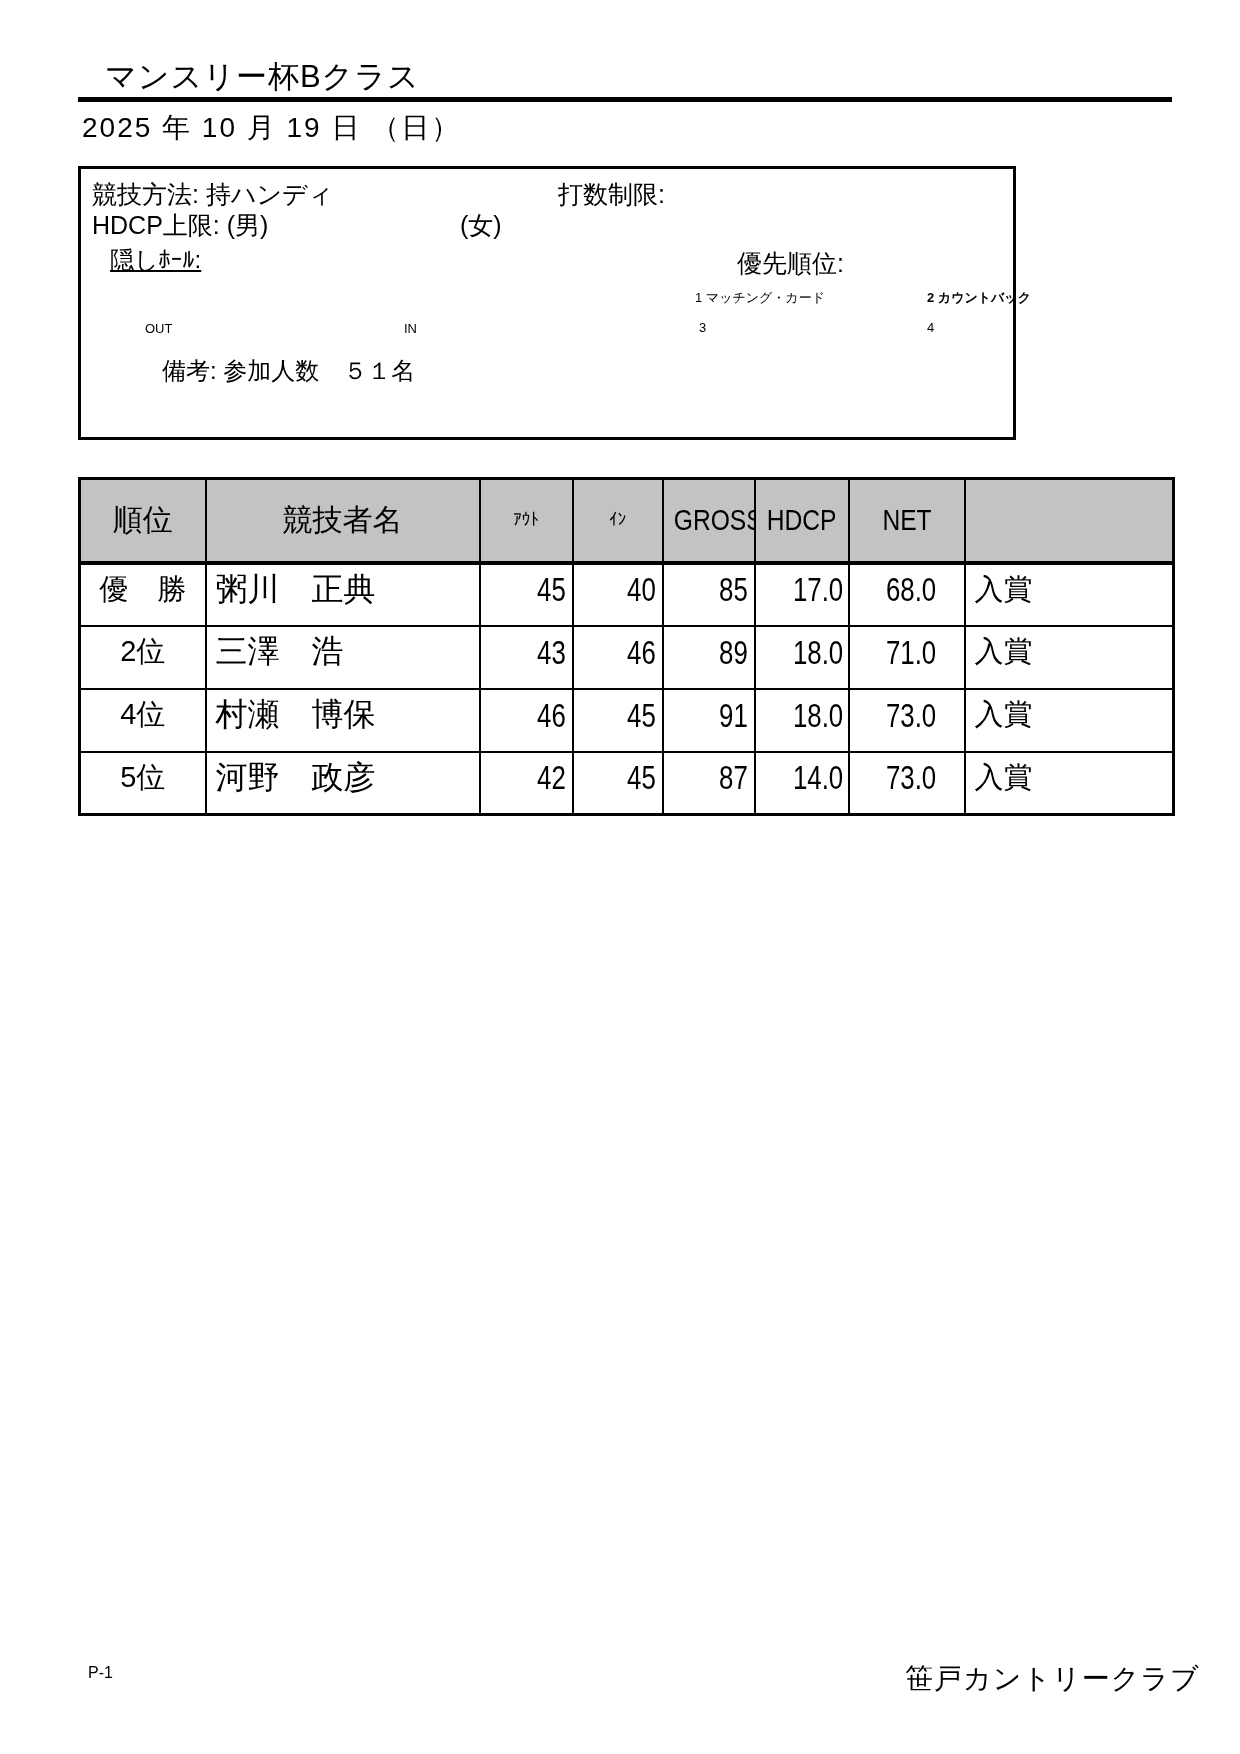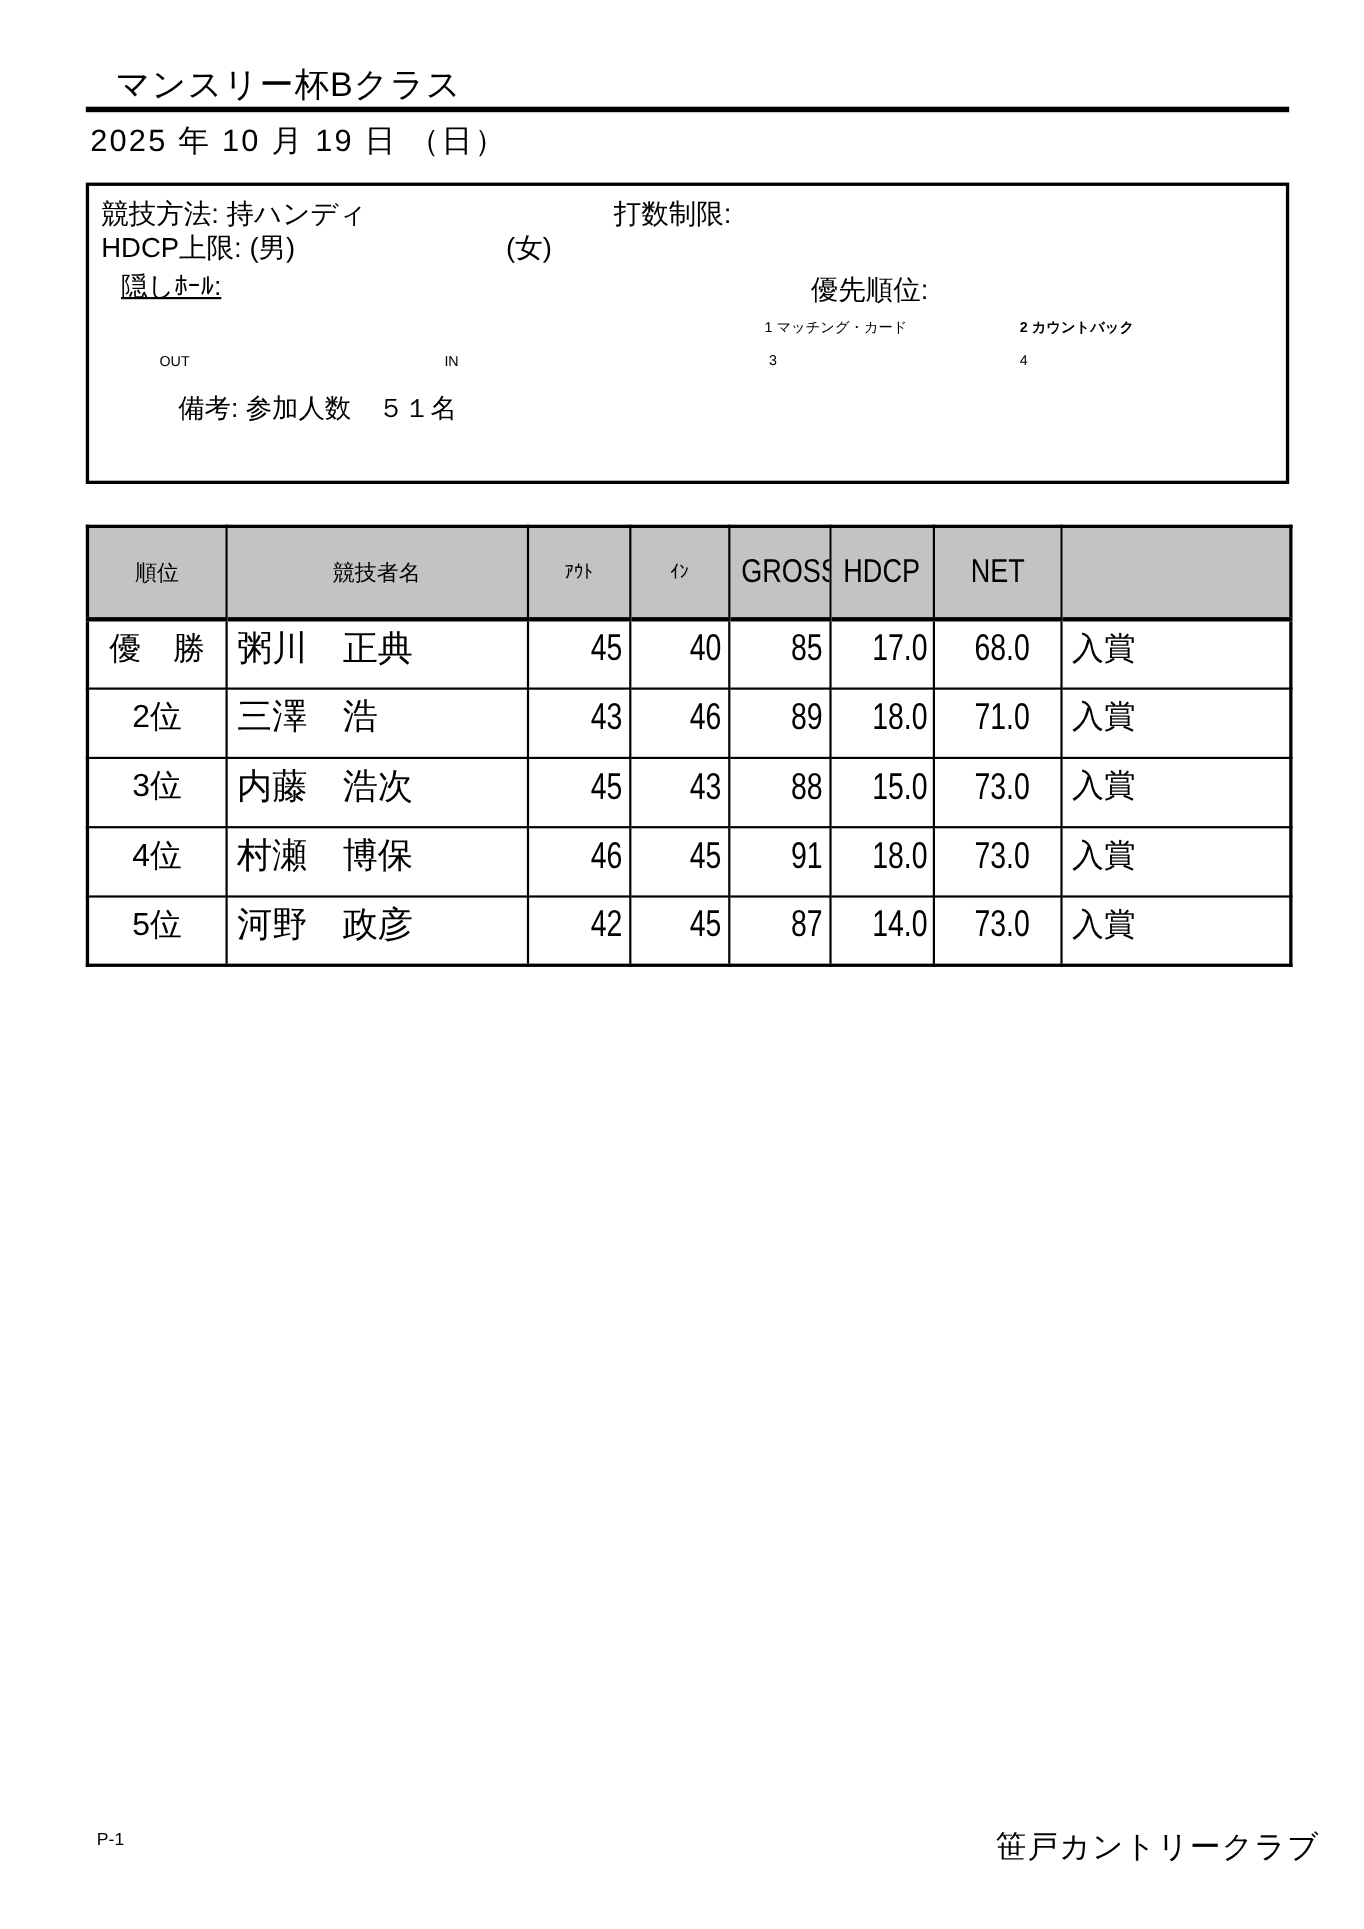--- a/index.html
+++ b/index.html
@@ -15,21 +15,21 @@
   .abs { position: absolute; white-space: nowrap; }
 
   
   #page-title { left: 82px; top: 56px; font-size: 31px; letter-spacing: 1px; margin-left: 23px; }
   #title-rule { left: 78px; top: 97px; width: 1094px; height: 5px; background: #000; }
   #event-date { left: 82px; top: 109px; font-size: 28px; letter-spacing: 2px; }
 
   
   #info-box {
     left: 78px; top: 166px;
-    width: 1094px; height: 274px;
+    width: 938px; height: 274px;
     border: 3px solid #000;
   }
   #info-box .abs { position: absolute; }
   .t-main  { font-size: 25px; }
   .t-mid   { font-size: 24px; }
   .t-small { font-size: 13px; }
 
   
   #results-table-wrap { left: 78px; top: 477px; }
   table {
@@ -45,21 +45,21 @@
     vertical-align: middle;
   }
   thead th {
     background: #c3c3c3;
     border-bottom: 4px solid #000;
     height: 84px;
     font-weight: normal;
     text-align: center;
   }
   tbody td { height: 63px; padding-bottom: 10px; }
-  .h-big   { font-size: 20px; }
+  .h-big   { font-size: 30px; }
   .h-small { font-size: 17px; }
   .h-cond span { display: inline-block; font-size: 30px; transform: scaleX(0.82); transform-origin: 50% 50%; }
   .c-rank  { text-align: center; font-size: 29px; }
   .c-name  { text-align: left; padding-left: 9px; font-size: 32px; }
   .c-num   { text-align: right; padding-right: 6px; }
   .c-num span { display: inline-block; font-size: 34px; transform: scaleX(0.76); transform-origin: 100% 50%; }
   .c-hdcp  { padding-right: 4px; }
   .c-net   { padding-right: 27px; }
   .c-prize { text-align: left; padding-left: 9px; font-size: 29px; }
 
@@ -129,30 +129,20 @@
         <td class="c-rank">2位</td>
         <td class="c-name">三澤　浩</td>
         <td class="c-num"><span>43</span></td>
         <td class="c-num"><span>46</span></td>
         <td class="c-num"><span>89</span></td>
         <td class="c-num c-hdcp"><span>18.0</span></td>
         <td class="c-num c-net"><span>71.0</span></td>
         <td class="c-prize">入賞</td>
       </tr>
       <tr>
-        <td class="c-rank">3位</td>
-        <td class="c-name">内藤　浩次</td>
-        <td class="c-num"><span>45</span></td>
-        <td class="c-num"><span>43</span></td>
-        <td class="c-num"><span>88</span></td>
-        <td class="c-num c-hdcp"><span>15.0</span></td>
-        <td class="c-num c-net"><span>73.0</span></td>
-        <td class="c-prize">入賞</td>
-      </tr>
-      <tr>
         <td class="c-rank">4位</td>
         <td class="c-name">村瀬　博保</td>
         <td class="c-num"><span>46</span></td>
         <td class="c-num"><span>45</span></td>
         <td class="c-num"><span>91</span></td>
         <td class="c-num c-hdcp"><span>18.0</span></td>
         <td class="c-num c-net"><span>73.0</span></td>
         <td class="c-prize">入賞</td>
       </tr>
       <tr>

